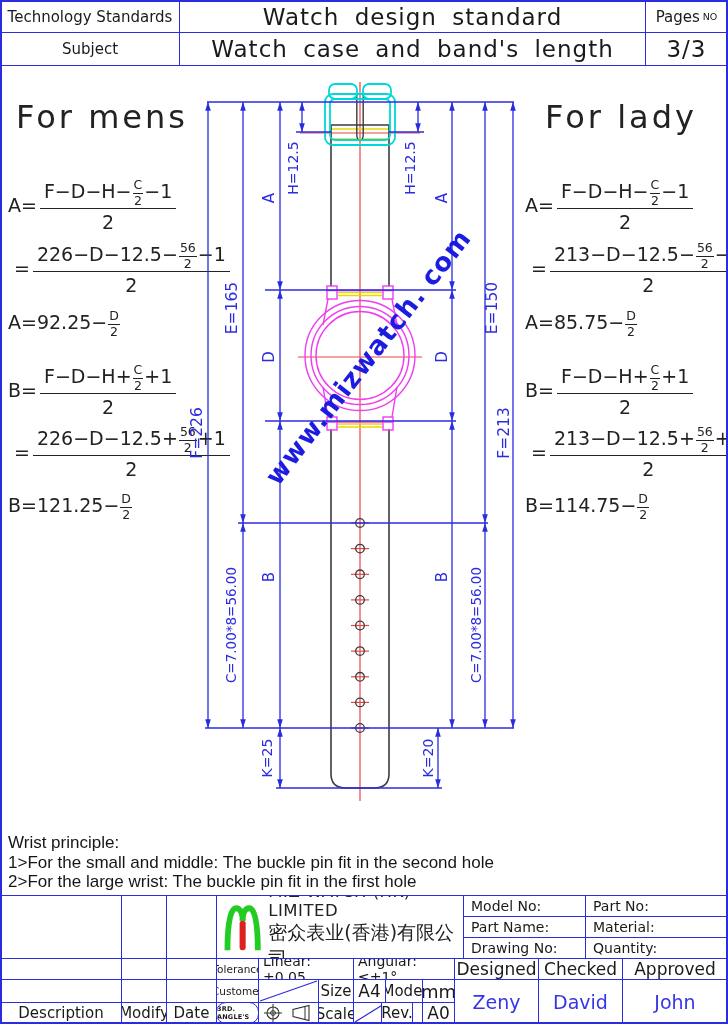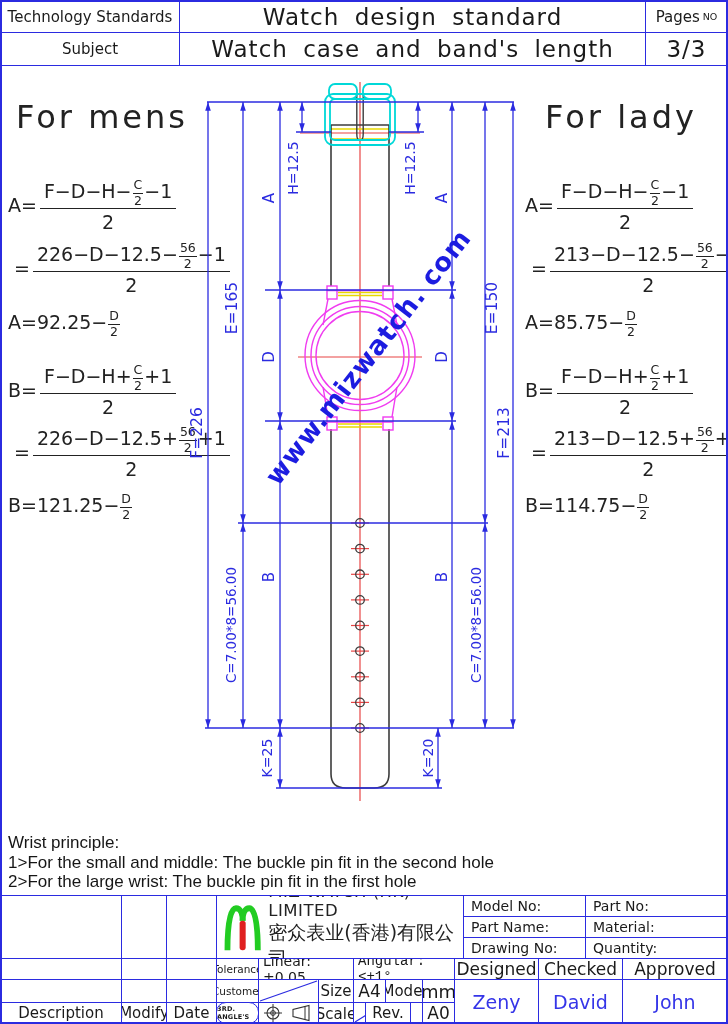--- a/index.html
+++ b/index.html
@@ -366,21 +366,21 @@
 
   <div class="cell left lab14" style="left:463px;top:0;width:123px;height:22px;">Model No:</div>
   <div class="cell left lab14" style="left:585px;top:0;width:143px;height:22px;">Part No:</div>
   <div class="cell left lab14" style="left:463px;top:21px;width:123px;height:22px;">Part Name:</div>
   <div class="cell left lab14" style="left:585px;top:21px;width:143px;height:22px;">Material:</div>
   <div class="cell left lab14" style="left:463px;top:42px;width:123px;height:22px;">Drawing No:</div>
   <div class="cell left lab14" style="left:585px;top:42px;width:143px;height:22px;">Quantity:</div>
 
   <div class="cell lab10" style="left:216px;top:63px;width:43px;height:22px;">Tolerance</div>
   <div class="cell left lab14" style="left:258px;top:63px;width:96px;height:22px;padding-left:4px;">Linear: ±0.05</div>
-  <div class="cell left lab14" style="left:353px;top:63px;width:102px;height:22px;padding-left:4px;font-family:Liberation Mono, monospace;">Angular: ≤±1°</div>
+  <div class="cell left lab14" style="left:353px;top:63px;width:102px;height:22px;padding-left:4px;">Angular: ≤±1°</div>
 
   <div class="cell lab10" style="left:216px;top:84px;width:43px;height:24px;">Customer</div>
   <div class="cell" style="left:258px;top:84px;width:61px;height:24px;">
     <svg width="59" height="22" viewBox="0 0 59 22">
         <line x1="1" y1="21" x2="58" y2="1" stroke="#2b2be0" stroke-width="1.2"></line>
       </svg>
   </div>
   <div class="cell lab15" style="left:318px;top:84px;width:36px;height:24px;">Size</div>
   <div class="cell lab17" style="left:353px;top:84px;width:33px;height:24px;">A4</div>
   <div class="cell lab15" style="left:385px;top:84px;width:38px;height:24px;">Model</div>
@@ -396,21 +396,21 @@
       <path d="M33,6.5 L33,13.5 L49,17.5 L49,2.5 Z" stroke="#333" stroke-width="1.1" fill="none"></path>
       <line x1="45" y1="3.5" x2="45" y2="16.5" stroke="#333" stroke-width="1"></line>
     </svg>
   </div>
   <div class="cell lab15" style="left:318px;top:107px;width:36px;height:24px;">Scale</div>
   <div class="cell" style="left:353px;top:107px;width:33px;height:22px;">
     <svg width="31" height="20" viewBox="0 0 31 20">
         <line x1="1" y1="19" x2="30" y2="1" stroke="#2b2be0" stroke-width="1.2"></line>
       </svg>
   </div>
-  <div class="cell lab15" style="left:365px;top:107px;width:46px;height:22px;">Rev.</div>
+  <div class="cell lab15" style="left:381px;top:107px;width:32px;height:22px;">Rev.</div>
   <div class="cell lab17" style="left:422px;top:107px;width:33px;height:22px;">A0</div>
 
   <div class="cell lab17" style="left:454px;top:63px;width:85px;height:22px;">Designed</div>
   <div class="cell lab17" style="left:538px;top:63px;width:85px;height:22px;">Checked</div>
   <div class="cell lab17" style="left:622px;top:63px;width:106px;height:22px;">Approved</div>
   <div class="cell bluename" style="left:454px;top:84px;width:85px;height:45px;">Zeny</div>
   <div class="cell bluename" style="left:538px;top:84px;width:85px;height:45px;">David</div>
   <div class="cell bluename" style="left:622px;top:84px;width:106px;height:45px;">John</div>
 </div>
 

